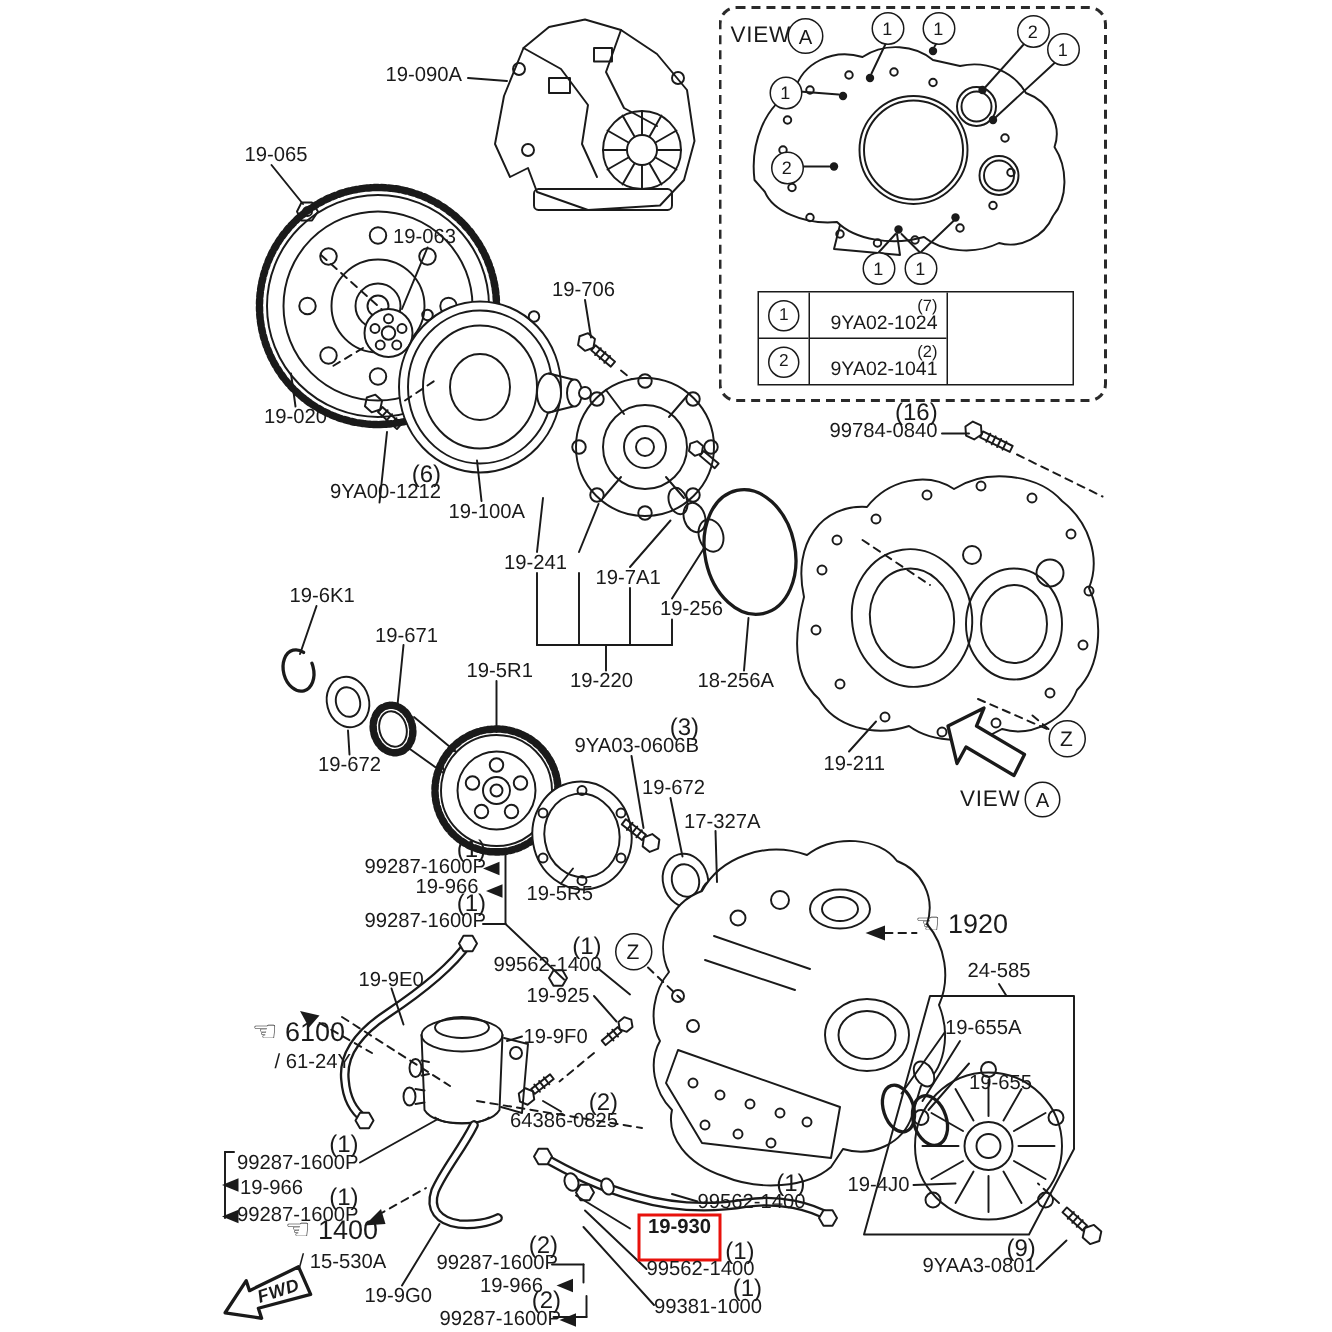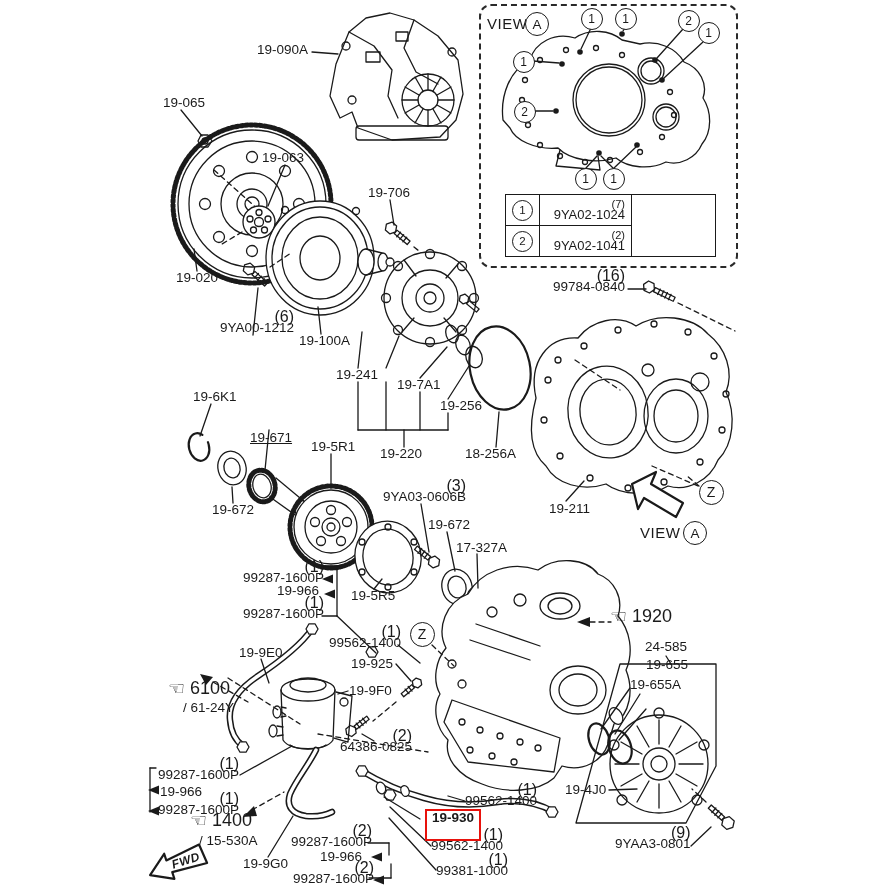--- a/index.html
+++ b/index.html
@@ -611,21 +611,21 @@
       <div class="plabel" style="left: 549px; top: 503px;">
         <div class="row">
           <span class="pn">19-211</span>
         </div>
       </div>
       <div class="plabel" style="left: 193px; top: 391px;">
         <div class="row">
           <span class="pn">19-6K1</span>
         </div>
       </div>
-      <div class="plabel" style="left: 250px; top: 432px; text-decoration: underline;">
+      <div class="plabel" style="left: 250px; top: 418px;">
         <div class="row">
           <span class="pn">19-671</span>
         </div>
       </div>
       <div class="plabel" style="left: 311px; top: 441px;">
         <div class="row">
           <span class="pn">19-5R1</span>
         </div>
       </div>
       <div class="plabel" style="left: 212px; top: 504px;">
@@ -796,21 +796,21 @@
       <div class="plabel" style="left: 645px; top: 641px;">
         <div class="row">
           <span class="pn">24-585</span>
         </div>
       </div>
       <div class="plabel" style="left: 630px; top: 679px;">
         <div class="row">
           <span class="pn">19-655A</span>
         </div>
       </div>
-      <div class="plabel" style="left: 646px; top: 659px;">
+      <div class="plabel" style="left: 646px; top: 716px;">
         <div class="row">
           <span class="pn">19-655</span>
         </div>
       </div>
       <div class="plabel" style="left: 615px; top: 827px;">
         <div class="qty">(9)</div>
         <div class="row">
           <span class="pn">9YAA3-0801</span>
         </div>
       </div>

